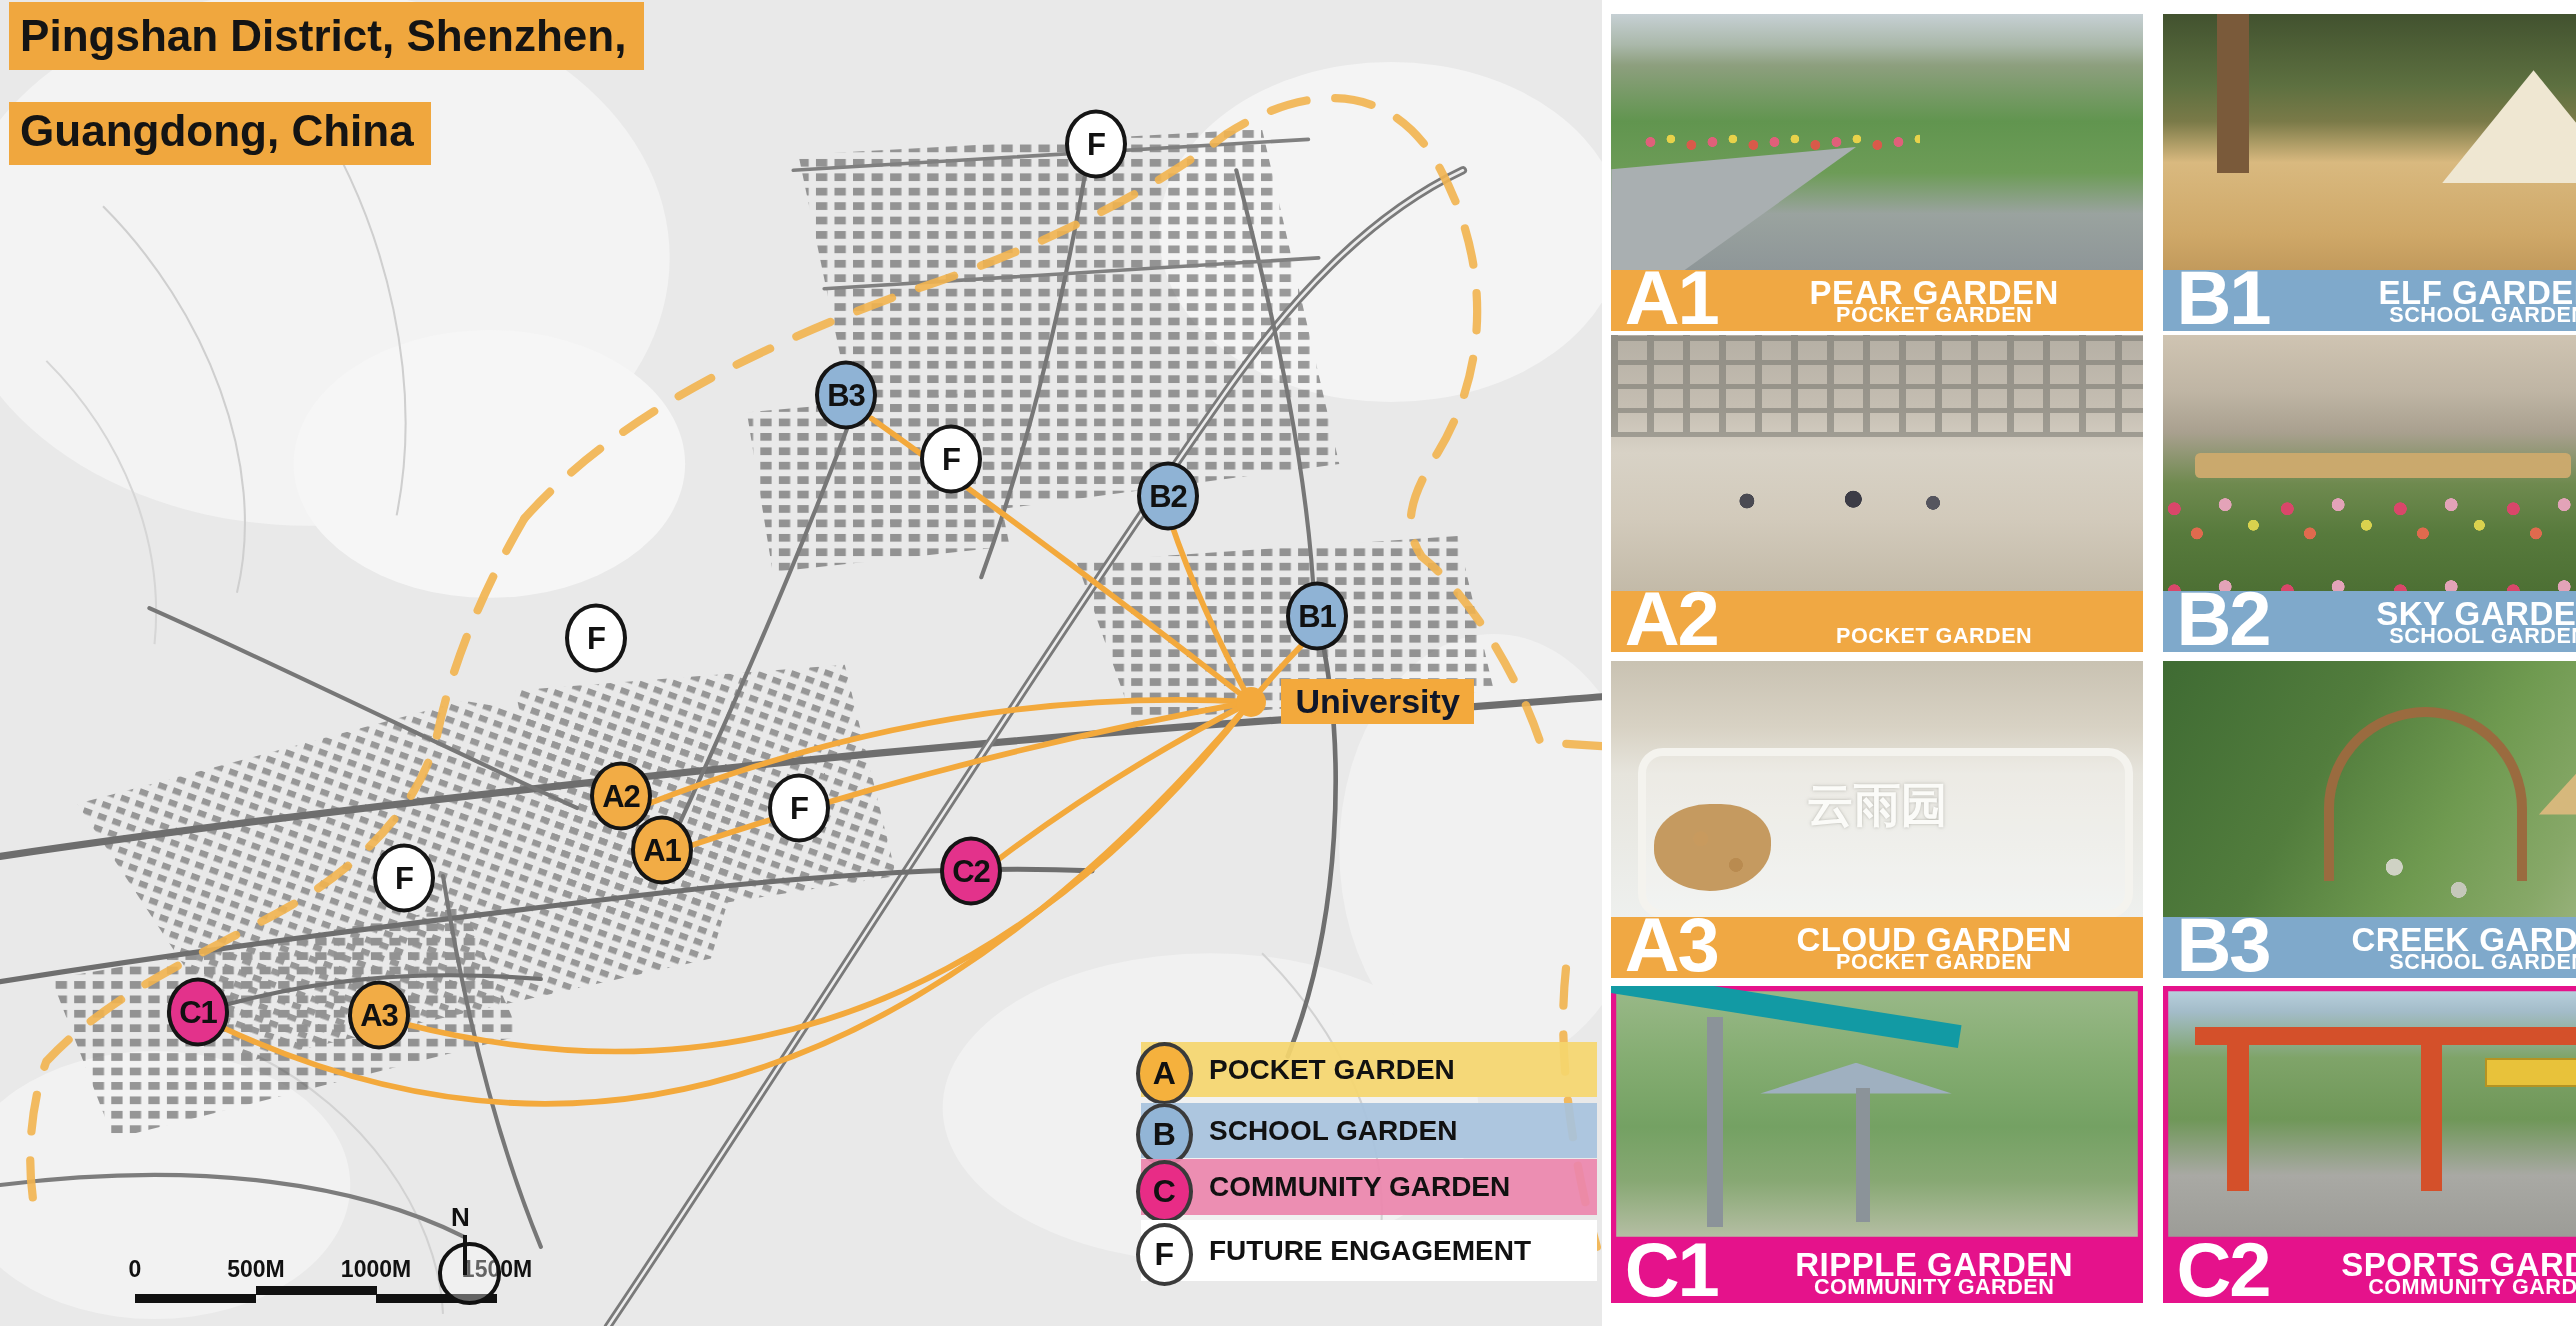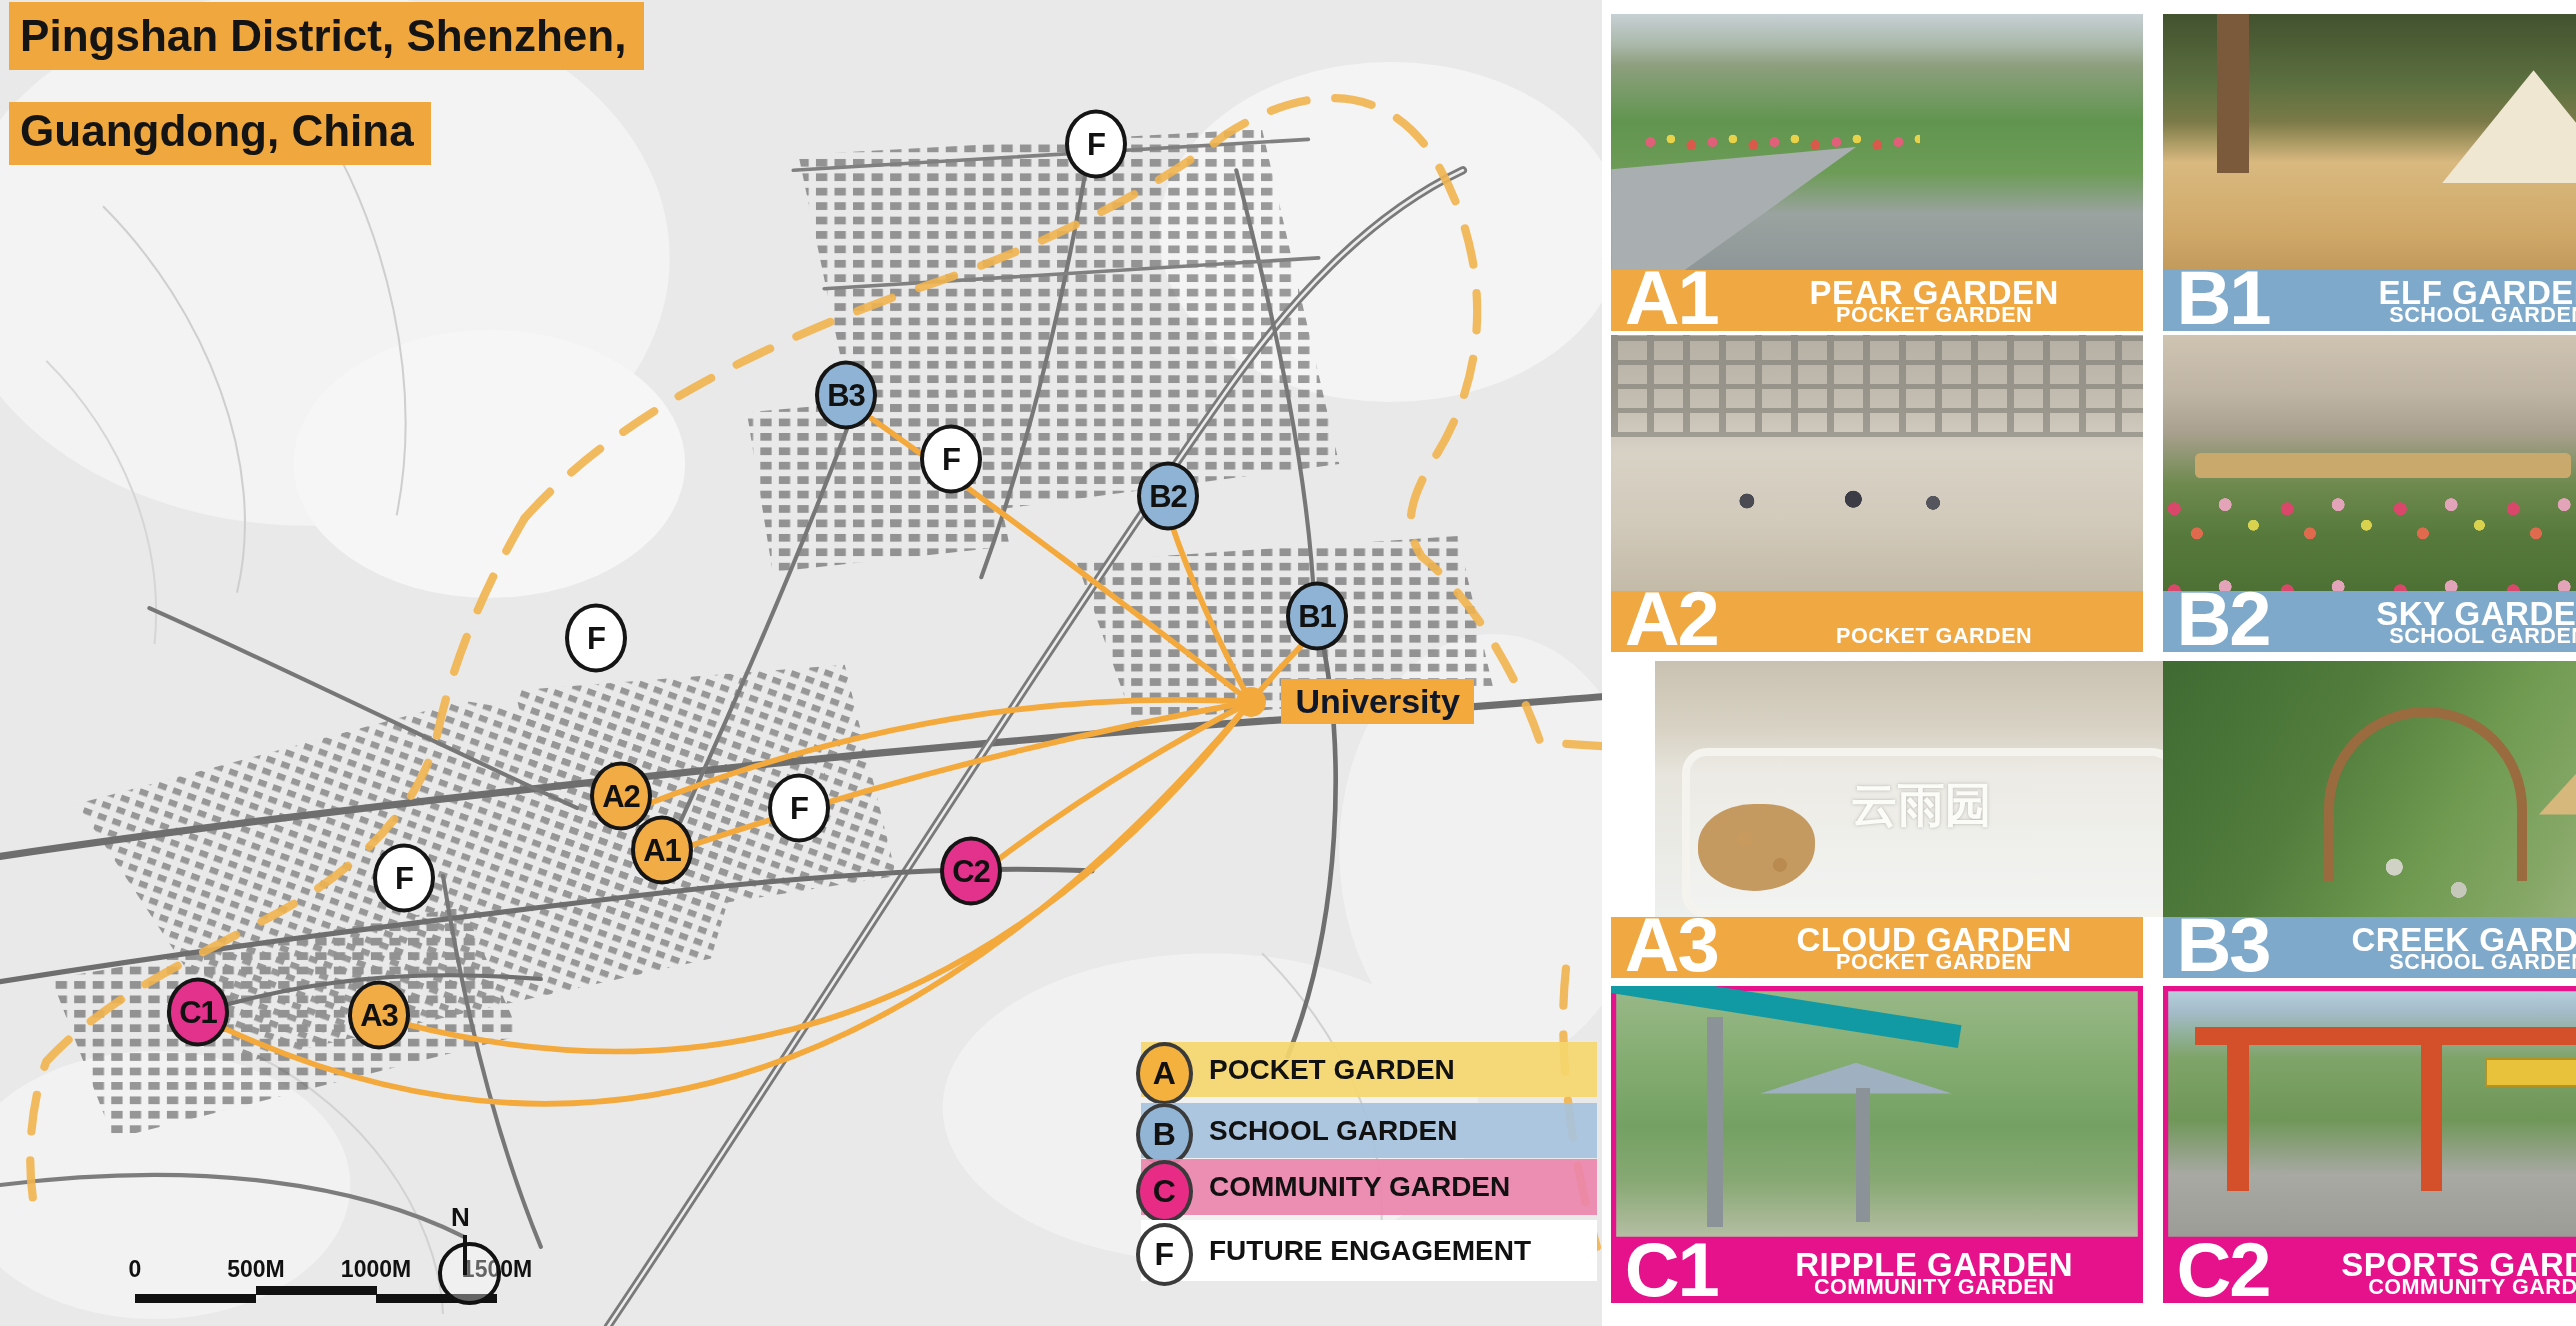--- a/index.html
+++ b/index.html
@@ -73,21 +73,21 @@
     background:repeating-linear-gradient(90deg,#6f6f68 0 7.2px,transparent 7.2px 36px),repeating-linear-gradient(0deg,#6f6f68 0 5.2px,transparent 5.2px 24px);}
   .ph-A2 .crowd{left:18%;top:58%;width:50%;height:14%;
     background:radial-gradient(circle at 15% 50%,#4a4a52 0 7.2px,transparent 7.7px),radial-gradient(circle at 55% 45%,#3c3c46 0 8.2px,transparent 8.8px),
     radial-gradient(circle at 85% 55%,#55555e 0 6.7px,transparent 7.2px);background-repeat:no-repeat;}
   .ph-B2{background:linear-gradient(180deg,#cfc4b2 0%,#bfb5a4 22%,#a9a08f 38%,#6f8a4f 58%,#577a3c 78%,#4d7034 100%);}
   .ph-B2 .flowers{left:0;top:55%;width:100%;height:45%;
     background:radial-gradient(circle at 10% 40%,#d9476a 0 6.2px,transparent 6.7px),radial-gradient(circle at 30% 70%,#e06a4e 0 5.7px,transparent 6.2px),
     radial-gradient(circle at 55% 35%,#e3a3b8 0 6.2px,transparent 6.7px),radial-gradient(circle at 80% 60%,#d9d24e 0 5.2px,transparent 5.7px);
     background-size:113px 82px;background-repeat:repeat;}
   .ph-B2 .planter{left:6%;top:46%;width:70%;height:10%;background:#caa96d;border-radius:5.2px;}
-  .ph-A3{background:linear-gradient(180deg,#c9c2b2 0%,#d8d2c4 26%,#e6e4dc 44%,#eef0ee 100%);margin-left:44px;}
+  .ph-A3{background:linear-gradient(180deg,#c9c2b2 0%,#d8d2c4 26%,#e6e4dc 44%,#eef0ee 100%);}
   .ph-A3 .sign-frame{left:5%;top:34%;width:90%;height:60%;border:8.2px solid #f4f3ee;border-radius:25px;background:rgba(255,255,255,.25);}
   .ph-A3 .logs1{left:52%;top:40%;width:38%;height:42%;border-radius:40% 55% 50% 45%;
     background:radial-gradient(circle at 25% 30%,#c89a5e 0 8.2px,#a5order 8.8px,transparent 8.8px),radial-gradient(circle at 65% 55%,#b98b50 0 9.3px,transparent 9.8px),
     radial-gradient(circle at 35% 75%,#d2a768 0 7.7px,transparent 8.2px),#c59a60;}
   .ph-A3 .logs2{left:8%;top:56%;width:22%;height:34%;border-radius:50% 45% 55% 50%;
     background:radial-gradient(circle at 40% 40%,#c89a5e 0 7.2px,transparent 7.7px),radial-gradient(circle at 70% 70%,#b98b50 0 6.7px,transparent 7.2px),#c59a60;}
   .ph-A3 .sign-main{left:30%;top:44%;width:40%;text-align:center;font-size:47px;font-weight:bold;color:#fbfbf8;text-shadow:0 0 3.1px rgba(120,120,110,.5);}
   .ph-A3 .sign-sub{left:18%;top:78%;width:70%;text-align:center;font-size:28px;font-weight:bold;color:#f6f6f2;text-shadow:0 0 3.1px rgba(120,120,110,.5);}
   .ph-B3{background:linear-gradient(120deg,#3f6b33 0%,#527d3d 32%,#6f9a50 55%,#87a868 74%,#b9c4a0 100%);}
   .ph-B3 .arch{left:30%;top:18%;width:34%;height:64%;border:10.3px solid #9a6b3f;border-bottom:none;border-radius:134px 134px 0 0;}

